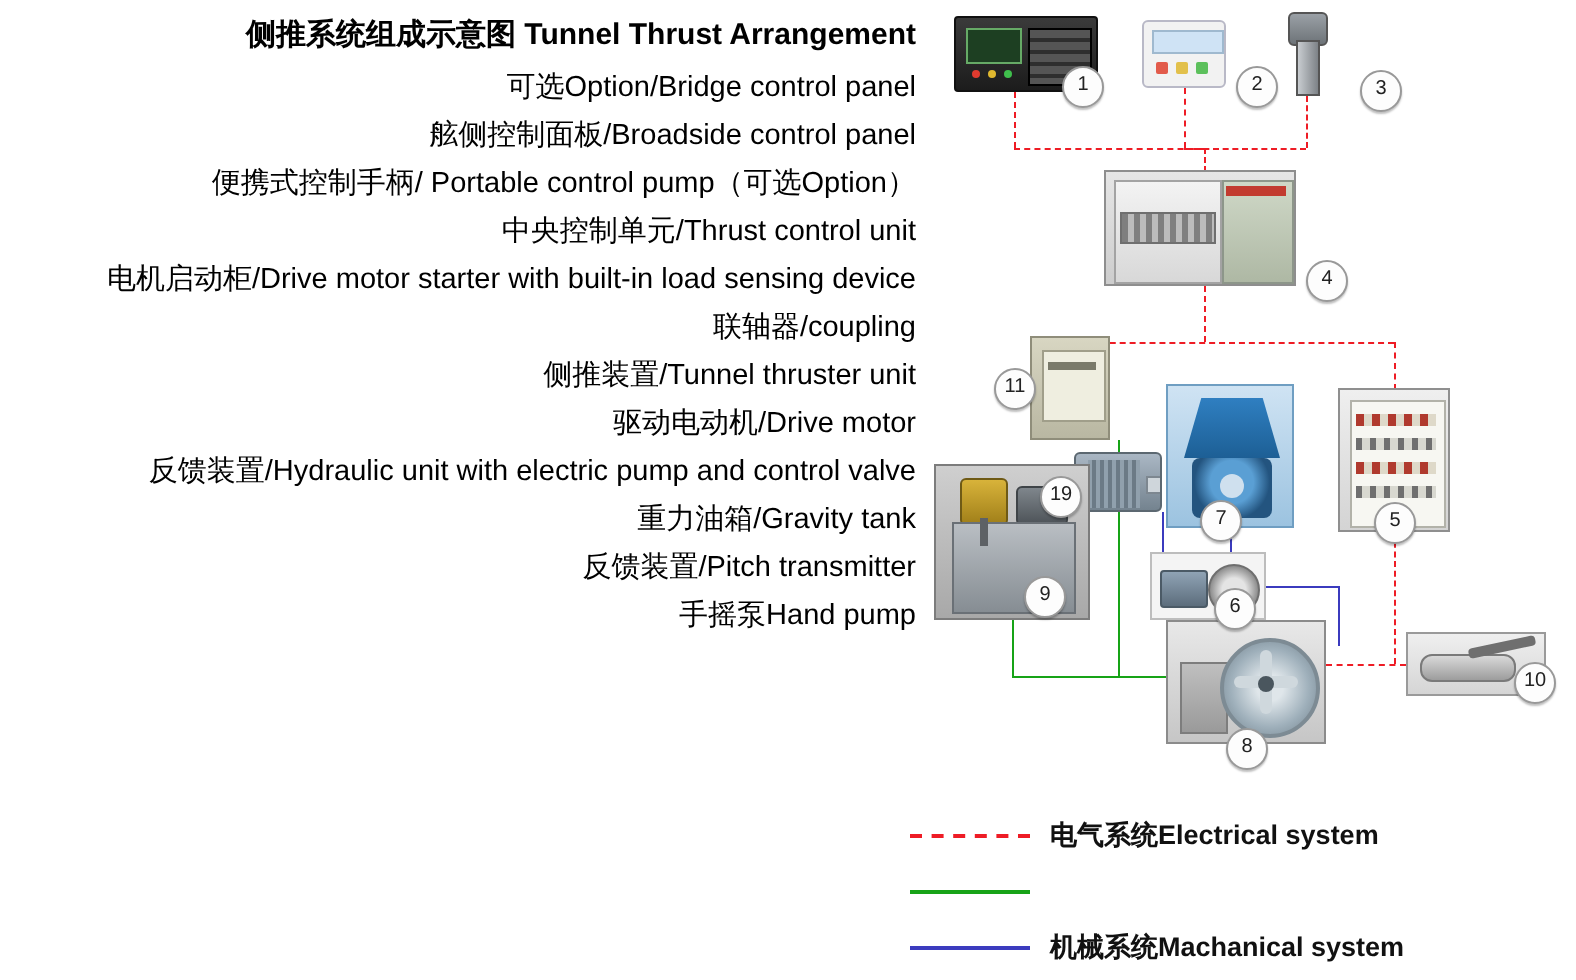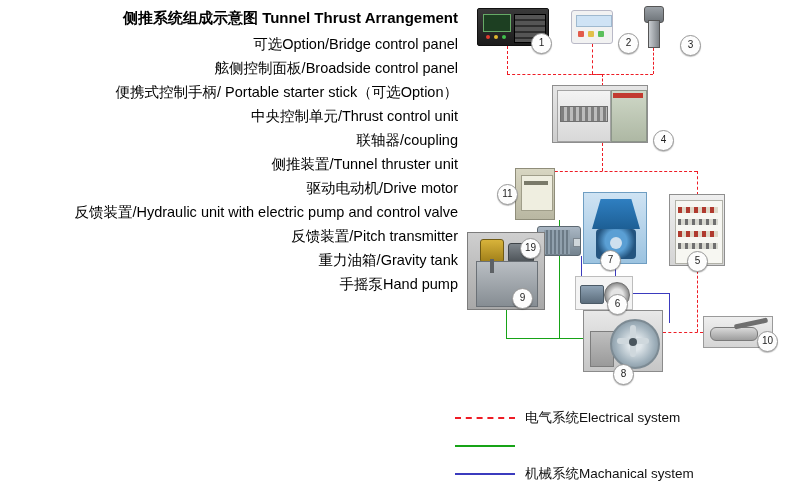--- a/index.html
+++ b/index.html
@@ -286,20 +286,21 @@
   .key {
     position: absolute;
     left: 455px;
     top: 404px;
     width: 330px;
   }
   .key-row {
     display: flex;
     align-items: center;
     height: 28px;
+    font-weight: bold;
   }
   .key-swatch {
     width: 60px;
     height: 0;
     margin-right: 10px;
     flex: none;
   }
   .sw-elec { border-top: 2px dashed #ee1c25; }
   .sw-hyd { border-top: 2px solid #17a317; }
   .sw-mech { border-top: 2px solid #3b3bbe; }
@@ -311,28 +312,29 @@
 </style>
 </head>
 <body>
 
 <div id="page">
 
   <div class="legend-list">
     <div class="legend-title">侧推系统组成示意图 Tunnel Thrust Arrangement</div>
     <div class="legend-item">可选Option/Bridge control panel</div>
     <div class="legend-item">舷侧控制面板/Broadside control panel</div>
-    <div class="legend-item">便携式控制手柄/ Portable starter stick（可选Option）</div>
+    <div class="legend-item">便携式控制手柄/ Portable control pump（可选Option）</div>
     <div class="legend-item">中央控制单元/Thrust control unit</div>
+    <div class="legend-item">电机启动柜/Drive motor starter with built-in load sensing device</div>
     <div class="legend-item">联轴器/coupling</div>
     <div class="legend-item">侧推装置/Tunnel thruster unit</div>
     <div class="legend-item">驱动电动机/Drive motor</div>
     <div class="legend-item">反馈装置/Hydraulic unit with electric pump and control valve</div>
+    <div class="legend-item">重力油箱/Gravity tank</div>
     <div class="legend-item">反馈装置/Pitch transmitter</div>
-    <div class="legend-item">重力油箱/Gravity tank</div>
     <div class="legend-item">手摇泵Hand pump</div>
   </div>
 
   <div class="diagram">
 
     <div class="line elec-v" style="left:52px; top:46px; height:28px;"></div>
     <div class="line elec-h" style="left:52px; top:74px; width:95px;"></div>
     <div class="line elec-v" style="left:137px; top:44px; height:30px;"></div>
     <div class="line elec-v" style="left:198px; top:48px; height:26px;"></div>
     <div class="line elec-h" style="left:137px; top:74px; width:61px;"></div>

